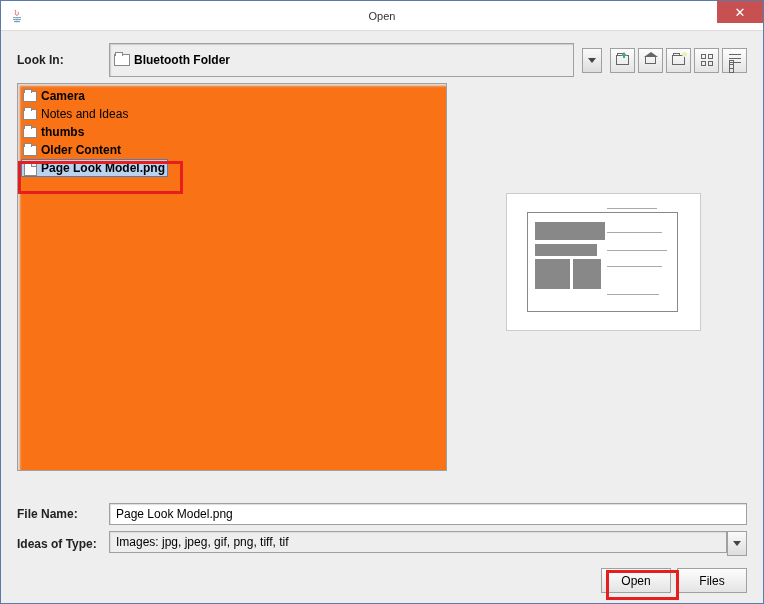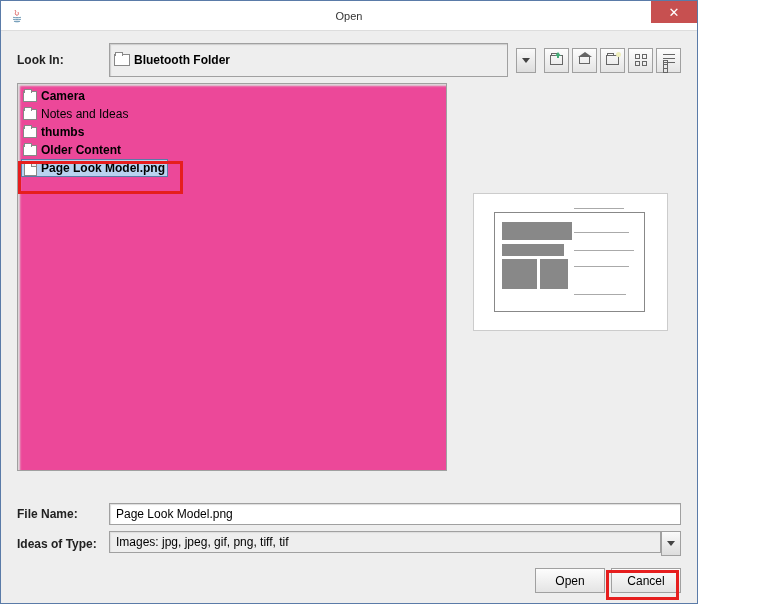--- a/index.html
+++ b/index.html
@@ -5,21 +5,21 @@
 * { box-sizing: border-box; margin: 0; padding: 0; }
 body {
   font-family: Tahoma, Arial, sans-serif;
   font-size: 11px;
   background: #fff;
   width: 764px;
   height: 604px;
   overflow: hidden;
 }
 .window {
-  width: 698px;
+  width: 764px;
   height: 604px;
   border: 1px solid #5a7ba8;
   background: #eeeeee;
   display: flex;
   flex-direction: column;
 }
 .titlebar {
   height: 30px;
   background: #fff;
   border-bottom: 1px solid #ddd;
@@ -161,21 +161,21 @@
 .detail-icon span::before { content:'';display:inline-block;width:3px;height:3px;border:1px solid #666;margin-top:-2px; }
 
 .main-area {
   flex: 1;
   display: flex;
   gap: 12px;
 }
 .file-list {
   width: 430px;
   height: 388px;
-  background: #ec4899;
+  background: #f97316;
   border: 1px solid #a0a0a0;
   box-shadow: inset 2px 2px 2px #ddd;
   padding: 3px 3px;
 }
 .file-item {
   display: flex;
   align-items: center;
   gap: 4px;
   padding: 1px 2px;
   height: 18px;
@@ -360,21 +360,21 @@
       </div>
       <div class="row">
         <div class="label">Ideas of Type:</div>
         <div class="filetype-box">
           <input class="text-input" readonly="" value="Images: jpg, jpeg, gif, png, tiff, tif" style="">
           <div class="dd-btn"></div>
         </div>
       </div>
       <div class="btn-row">
         <div class="btn">Open</div>
-        <div class="btn">Cancel</div>
+        <div class="btn">Files</div>
       </div>
     </div>
 
   </div>
 </div>
 
 <div class="highlight-box hl1"></div>
 <div class="highlight-box hl2"></div>
 
 </body></html>

